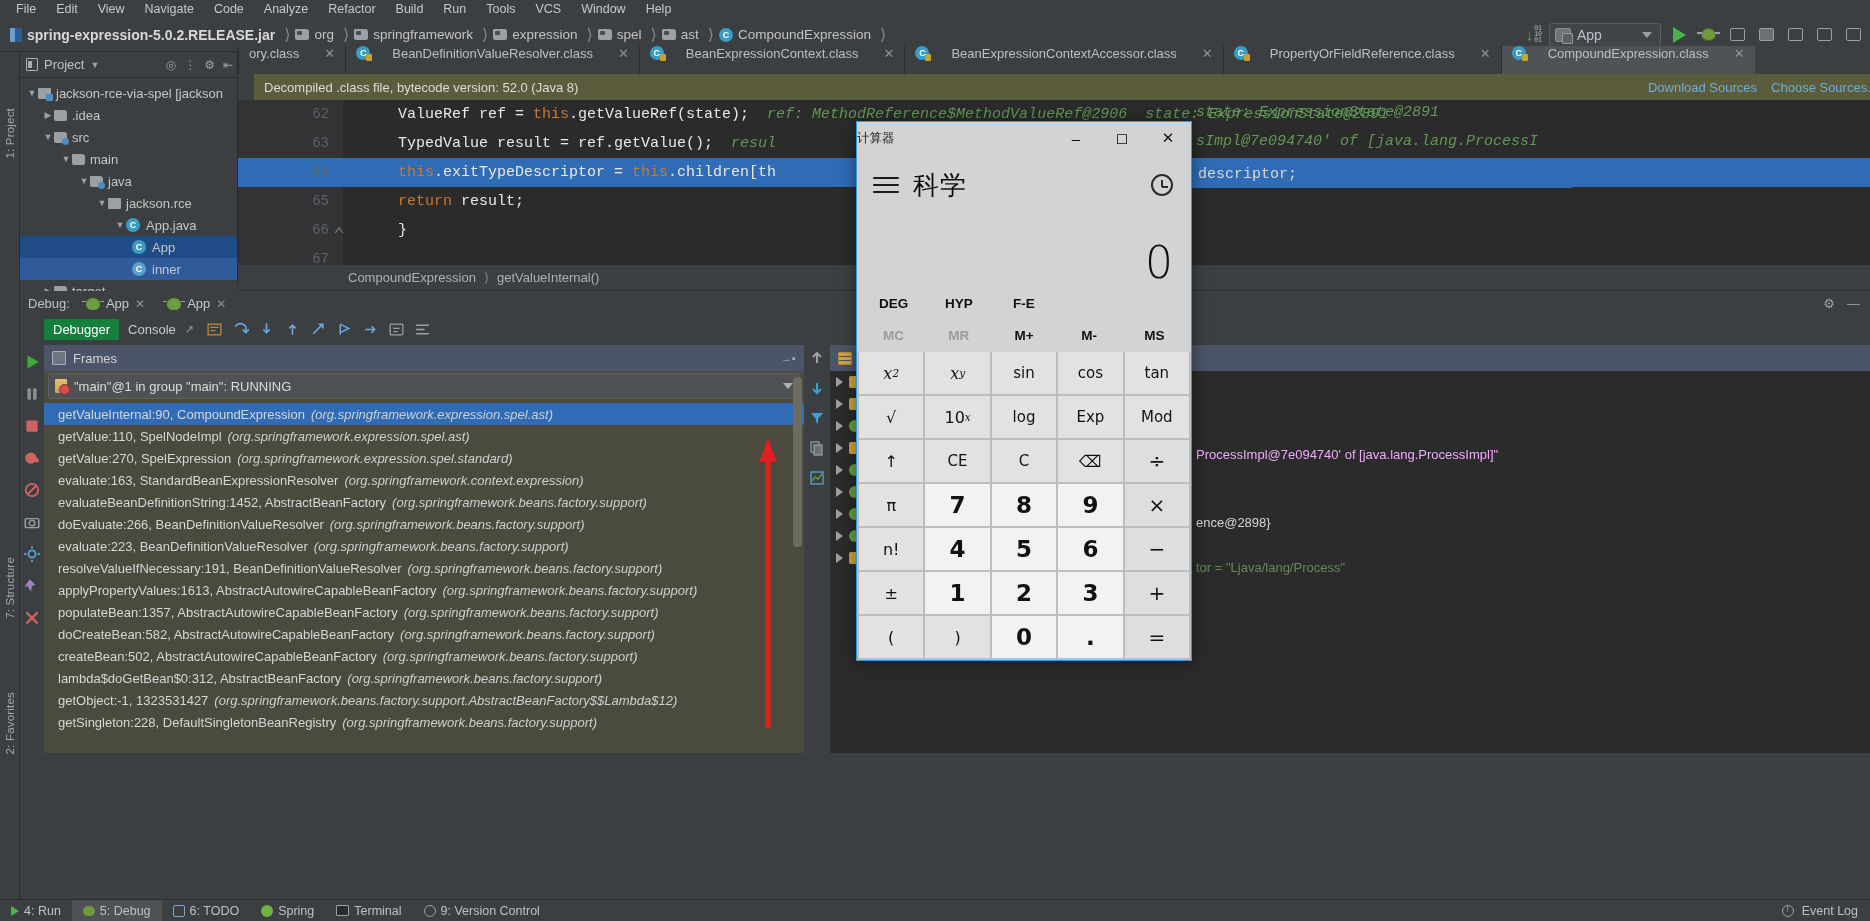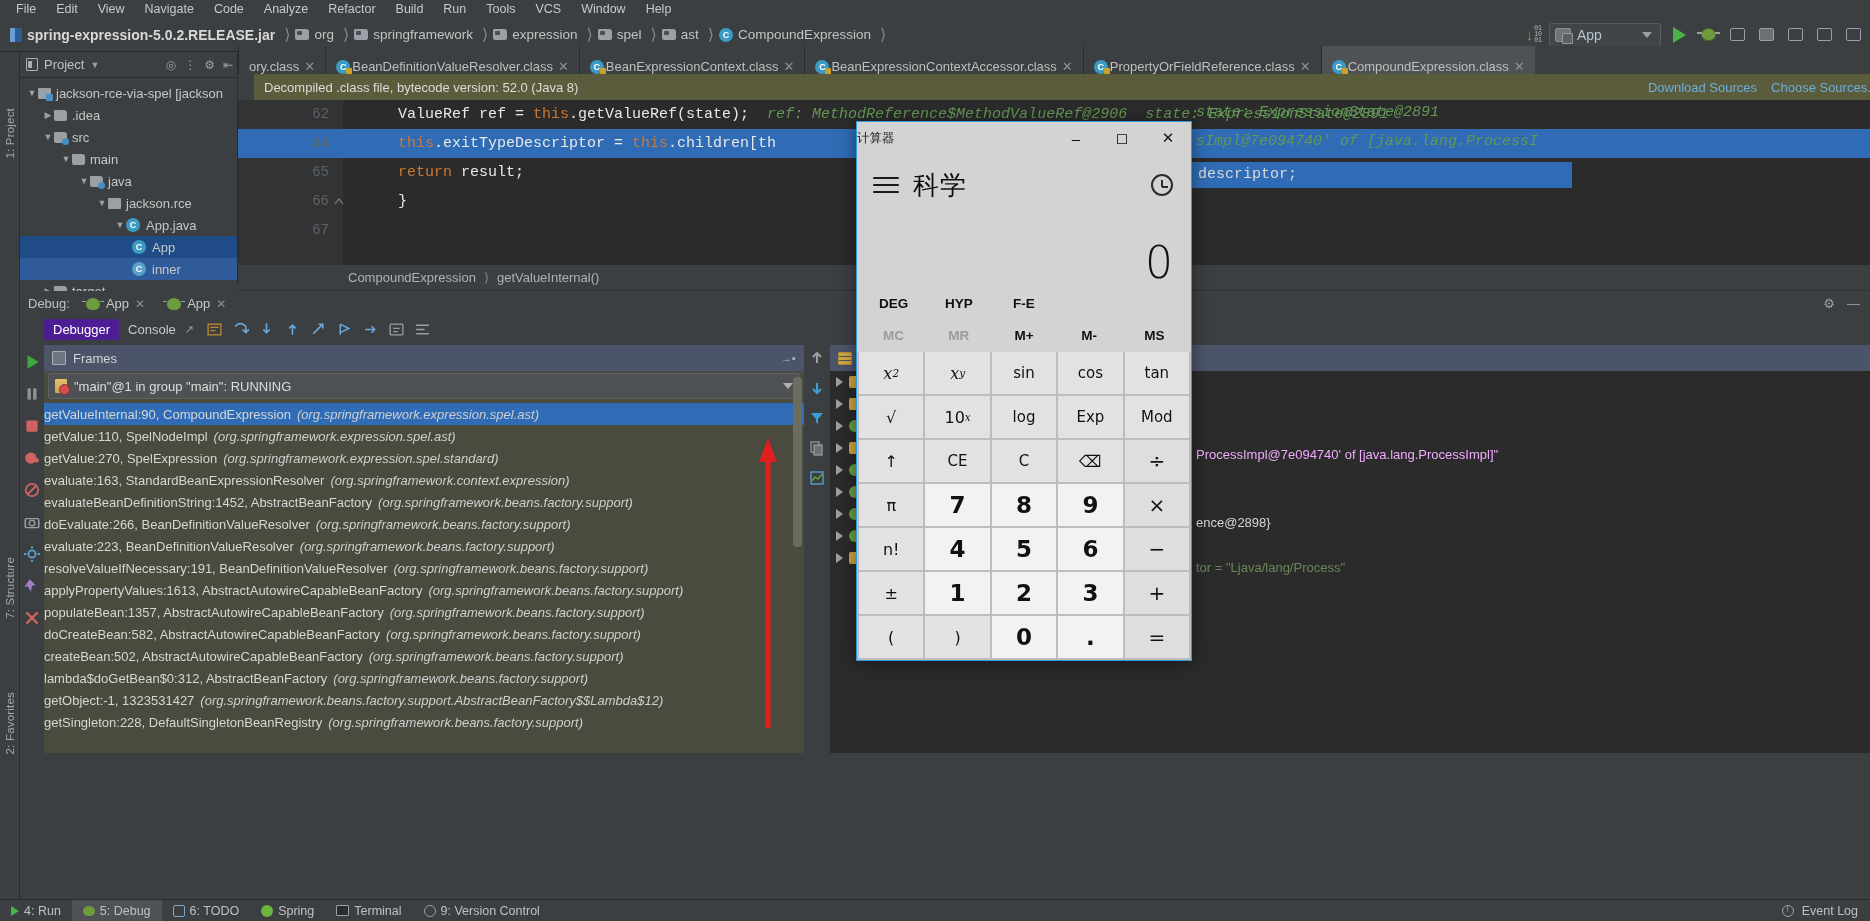--- a/index.html
+++ b/index.html
@@ -99,21 +99,21 @@
   .ic-pkg { width:13px;height:11px;background:#9aa0a4;border-radius:1px;margin-right:2px;}
   .ic-java { width:14px;height:14px;border-radius:50%;background:#3c9bc4;color:#fff;font-size:9px;line-height:14px;text-align:center;font-weight:bold;margin-right:3px;}
   .ic-java.blue2{background:#5aa0c8;}
 
   
   .tabbar {
     position: absolute; left: 238px; top: 46px; width: 1632px; height: 28px;
     background: #3c3f41; display: flex; align-items: flex-end;
   }
   .etab {
-    height: 28px; display: flex; align-items: flex-end; gap: 2px; padding: 0 10px;
+    height: 28px; display: flex; align-items: flex-start; gap: 22px; padding: 0 10px;
     border-left: 1px solid #2b2b2b; font-size: 13px; color: #bfbfbf; white-space: nowrap;
     background: #3c3f41;
   }
   .etab.active { background: #4e5254; }
   .etab .x { color: #8d9295; font-size: 13px; margin-left: 3px; }
   .ic-cls { width:14px;height:14px;border-radius:50%;background:#3c9bc4;color:#fff;font-size:9px;line-height:14px;text-align:center;font-weight:bold;position:relative;}
   .ic-cls::after{content:"";position:absolute;right:-2px;bottom:-1px;width:6px;height:7px;background:#c9a227;border-radius:1px;}
 
   
   .notice {
@@ -167,21 +167,21 @@
   .ic-dbgapp::before,.ic-dbgapp::after{content:"";position:absolute;top:3px;width:4px;height:1.4px;background:#9aa0a4;}
   .ic-dbgapp::before{left:-4px;}.ic-dbgapp::after{right:-4px;}
   .dbgbar-right { margin-left:auto; display:flex; align-items:center; gap:12px; padding-right:10px;}
 
   
   .dbgsub {
     position: absolute; left: 44px; top: 316px; width: 760px; height: 27px;
     display: flex; align-items: center; gap: 0px; background: #3c3f41;
   }
   .sdtab { font-size: 13px; padding: 3px 9px; color: #c8c8c8; border-radius: 2px;}
-  .sdtab.active { background: #4c1d95; color: #ffffff; }
+  .sdtab.active { background: #15803d; color: #ffffff; }
   .dbgtools { display:flex; align-items:center; gap: 9px; margin-left: 12px;}
   .ti { width: 17px; height: 17px; display:block; }
 
   
   .framespanel {
     position: absolute; left: 44px; top: 345px; width: 760px; height: 408px;
     background: #4a4a3f; border: none;
   }
   .frames-head {
     height: 26px; background: #4b5468; display:flex; align-items:center; gap: 7px;
@@ -194,21 +194,21 @@
   .thread-row {
     height: 26px; background: #4e5254; display:flex; align-items:center; gap:7px; padding: 0 6px;
     border: 1px solid #5c6164; margin: 2px 4px 0 4px; border-radius: 2px; position: relative;
   }
   .thread-row .txt { font-size: 13px; color: #ddd; }
   .thread-row .caret { margin-left:auto; width:0;height:0;border-left:5px solid transparent;border-right:5px solid transparent;border-top:6px solid #b0b0b0;}
   .ic-thread { width:12px;height:14px;background:linear-gradient(#e3c16f,#caa24f); border-radius:1px; position:relative;}
   .ic-thread::after{content:"";position:absolute;right:-3px;bottom:-2px;width:9px;height:9px;border-radius:50%;background:#d64c4c;border:1px solid #8d2f2f;}
   .frame-list { margin-top: 4px; }
   .frame-row {
-    height: 22px; display:flex; align-items:center; 
+    height: 22px; display:flex; align-items:center; padding-left: 14px;
     font-size: 13px; color: #d6d6d6; white-space: nowrap; overflow: hidden;
   }
   .frame-row.sel { background: #2f6cb5; }
   .frame-row .pkg { color: #cfcfcf; font-style: italic; margin-left: 6px; }
   .scrollthumb {
     position: absolute; right: 2px; width: 9px; background: #6b6b5f; border-radius: 4px;
   }
 
   
   .redarrow { position: absolute; left: 758px; top: 438px; width: 20px; height: 290px; }
@@ -509,20 +509,24 @@
   </div>
 
   <div class="codearea">
     <div class="gutter"></div>
 
     <div class="codeline">
       <div class="gutter-cell">62</div>
       <div class="code-txt"><span class="hl-txt">ValueRef ref = </span><span class="kw">this</span><span class="hl-txt">.getValueRef(state);</span><span class="cmt">  ref: MethodReference$MethodValueRef@2906  state: ExpressionState@2891</span></div>
     </div>
 
+    <div class="codeline">
+      <div class="gutter-cell">63</div>
+      <div class="code-txt"><span class="hl-txt">TypedValue result = ref.getValue();</span><span class="cmt">  resul</span></div>
+    </div>
 
     <div class="codeline hl">
       <div class="gutter-cell">64</div>
       <div class="code-txt"><span class="kw">this</span><span class="hl-txt">.exitTypeDescriptor = </span><span class="kw">this</span><span class="hl-txt">.children[th</span></div>
     </div>
 
     <div class="codeline">
       <div class="gutter-cell">65</div>
       <div class="code-txt"><span class="kw">return</span><span class="hl-txt"> result;</span></div>
     </div>

